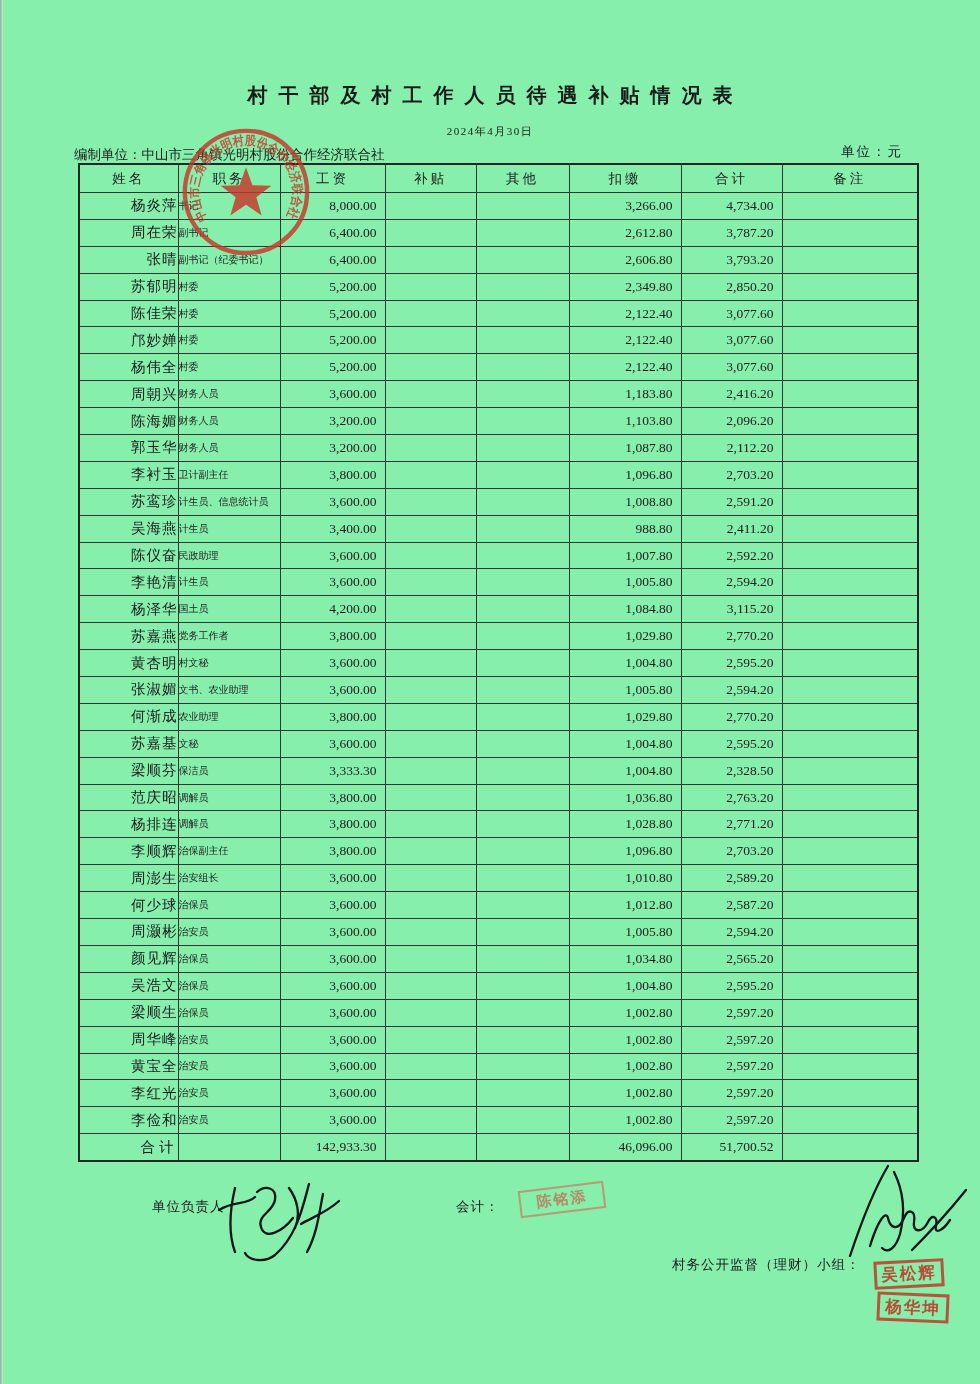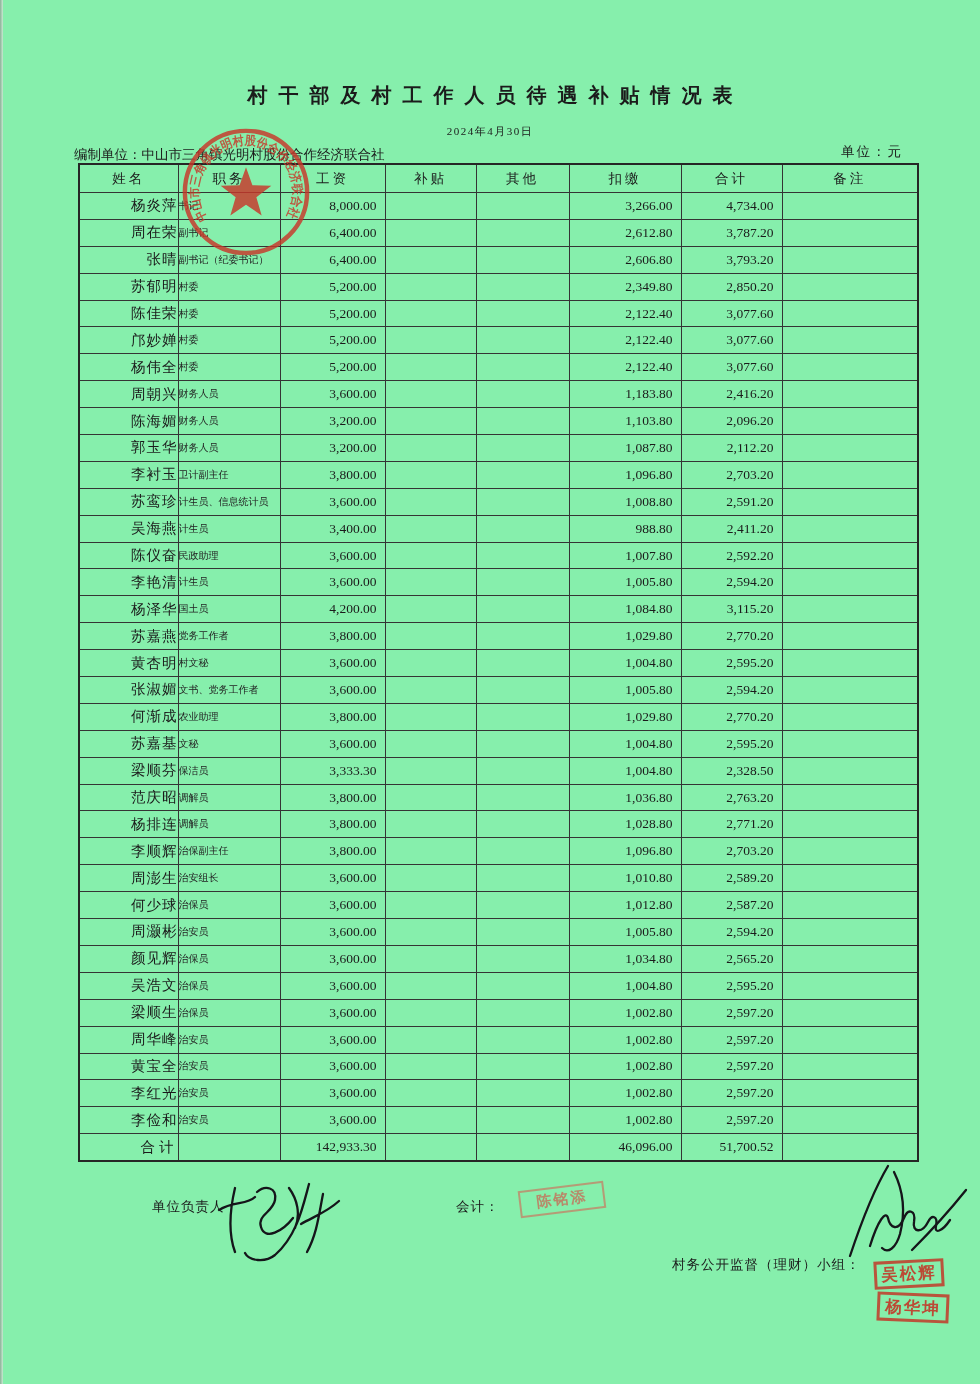--- a/index.html
+++ b/index.html
@@ -278,21 +278,21 @@
       <td class="c-pos">村文秘</td>
       <td class="c-num">3,600.00</td>
       <td class="c-num"></td>
       <td class="c-num"></td>
       <td class="c-num">1,004.80</td>
       <td class="c-num">2,595.20</td>
       <td class="c-num"></td>
     </tr>
         <tr>
       <td class="c-name">张淑媚</td>
-      <td class="c-pos">文书、党务工作者</td>
+      <td class="c-pos">文书、农业助理</td>
       <td class="c-num">3,600.00</td>
       <td class="c-num"></td>
       <td class="c-num"></td>
       <td class="c-num">1,005.80</td>
       <td class="c-num">2,594.20</td>
       <td class="c-num"></td>
     </tr>
         <tr>
       <td class="c-name">何渐成</td>
       <td class="c-pos">农业助理</td>

